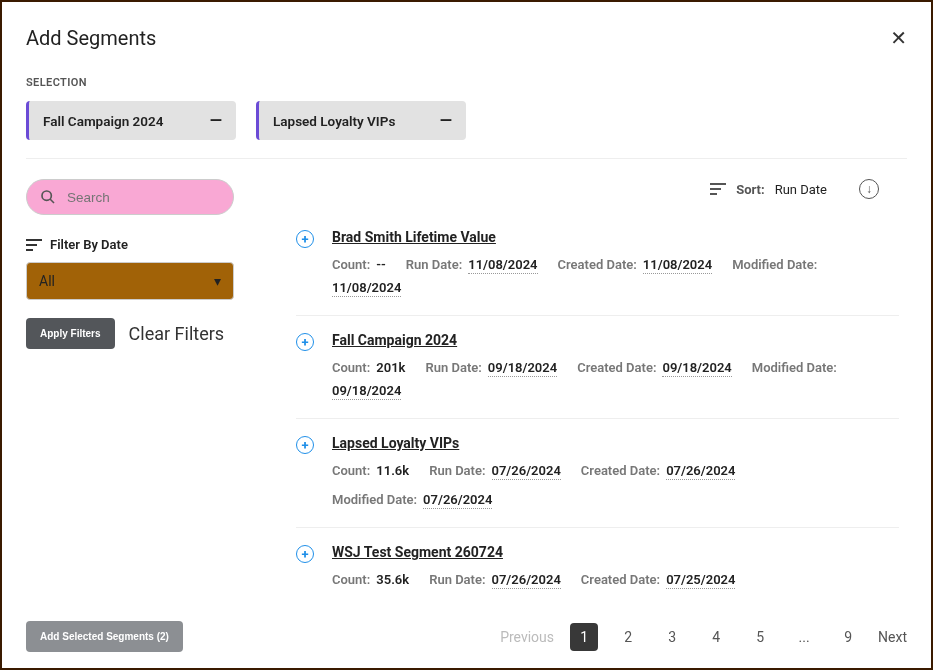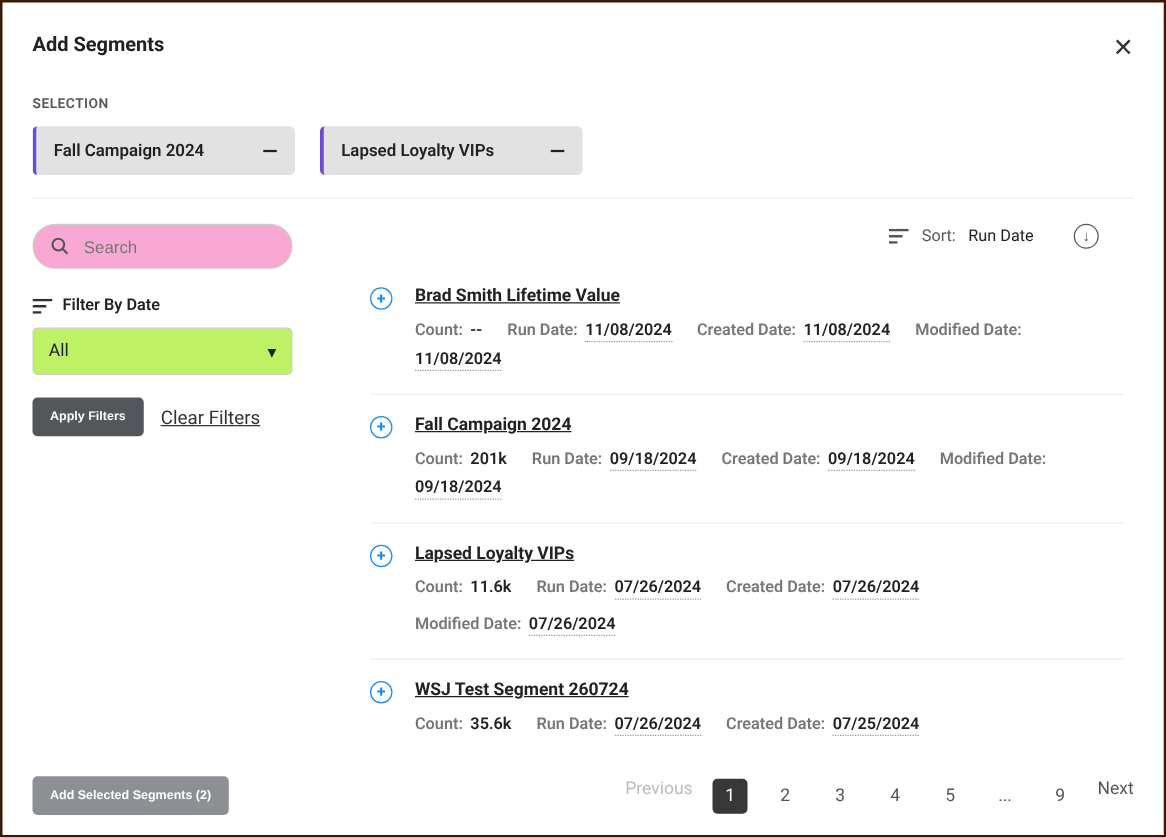--- a/index.html
+++ b/index.html
@@ -17,22 +17,22 @@
     padding: 24px 24px 0 24px;
     display: flex;
     flex-direction: column;
   }
   .header {
     display: flex;
     justify-content: space-between;
     align-items: flex-start;
   }
   .title {
-    font-size: 16px;
-    font-weight: 700;
+    font-size: 20px;
+    font-weight: 400;
     color: #222;
   }
   .close {
     cursor: pointer;
     font-size: 20px;
     color: #333;
   }
   .section-label {
     margin-top: 26px;
     font-size: 11px;
@@ -111,64 +111,63 @@
     width: 208px;
     height: 38px;
     border: 1px solid #ccc;
     border-radius: 4px;
     display: flex;
     align-items: center;
     justify-content: space-between;
     padding: 0 12px;
     font-size: 14px;
     color: #222;
-    background: #bef264;
+    background: #a16207;
     cursor: pointer;
   }
   .btn-row {
     margin-top: 18px;
     display: flex;
     align-items: center;
     gap: 14px;
   }
   .btn-dark {
     background: #53565a;
     color: #fff;
     border: none;
     border-radius: 4px;
     padding: 10px 14px;
     font-size: 10px;
     font-weight: 600;
     cursor: pointer;
   }
   .link {
-    font-size: 15px;
+    font-size: 18px;
     color: #333;
-    text-decoration: underline;
     cursor: pointer;
   }
 
   .right {
     flex: 1;
     padding-left: 40px;
     display: flex;
     flex-direction: column;
     min-height: 0;
     position: relative;
   }
   .sort-row {
     display: flex;
     justify-content: flex-end;
     align-items: center;
     gap: 10px;
     font-size: 13px;
     color: #555;
     padding-right: 28px;
   }
-  .sort-row .lbl { font-weight: 400; }
+  .sort-row .lbl { font-weight: 700; }
   .sort-row .val { color: #222; }
   .sort-circle {
     width: 20px; height: 20px;
     border: 1.5px solid #555;
     border-radius: 50%;
     display: flex; align-items: center; justify-content: center;
     font-size: 12px;
   }
   .list-scroll {
     margin-top: 14px;
@@ -238,20 +237,21 @@
 
   .footer {
     display: flex;
     justify-content: space-between;
     align-items: center;
     padding: 18px 0 16px 0;
     gap: 35px;
   }
   .pager {
     display: flex;
+    align-items: center;
     gap: 16px;
     font-size: 14px;
     color: #555;
     margin-left: 20px;
   }
   .pager .pg {
     width: 28px; height: 28px;
     display: flex; align-items: center; justify-content: center;
     border-radius: 4px;
     cursor: pointer;

